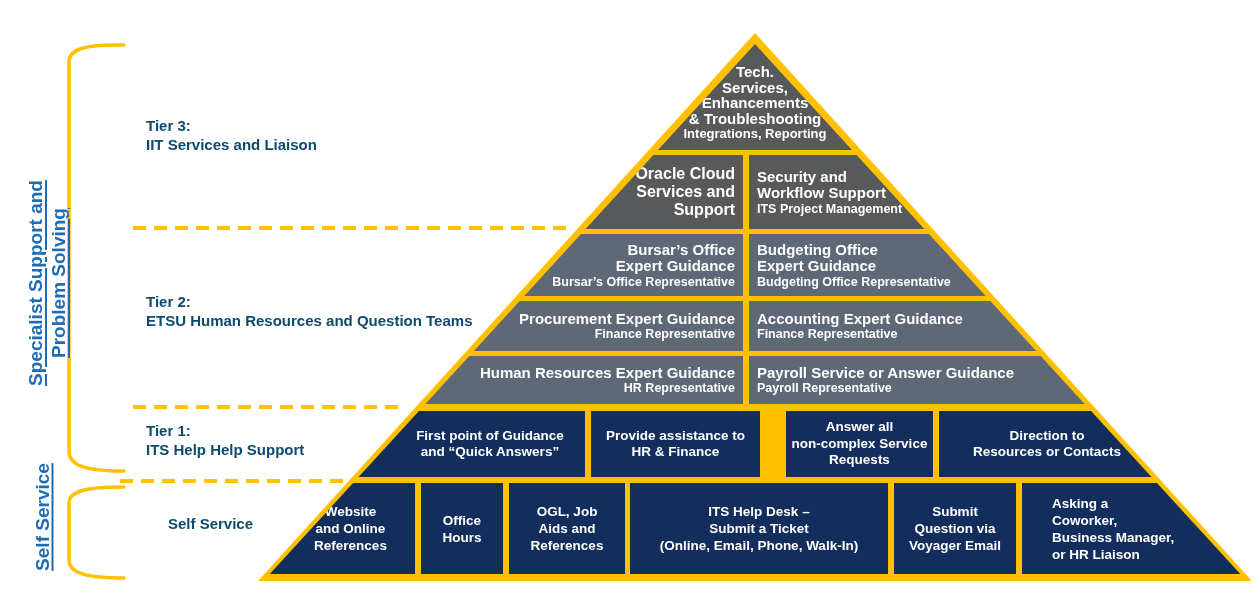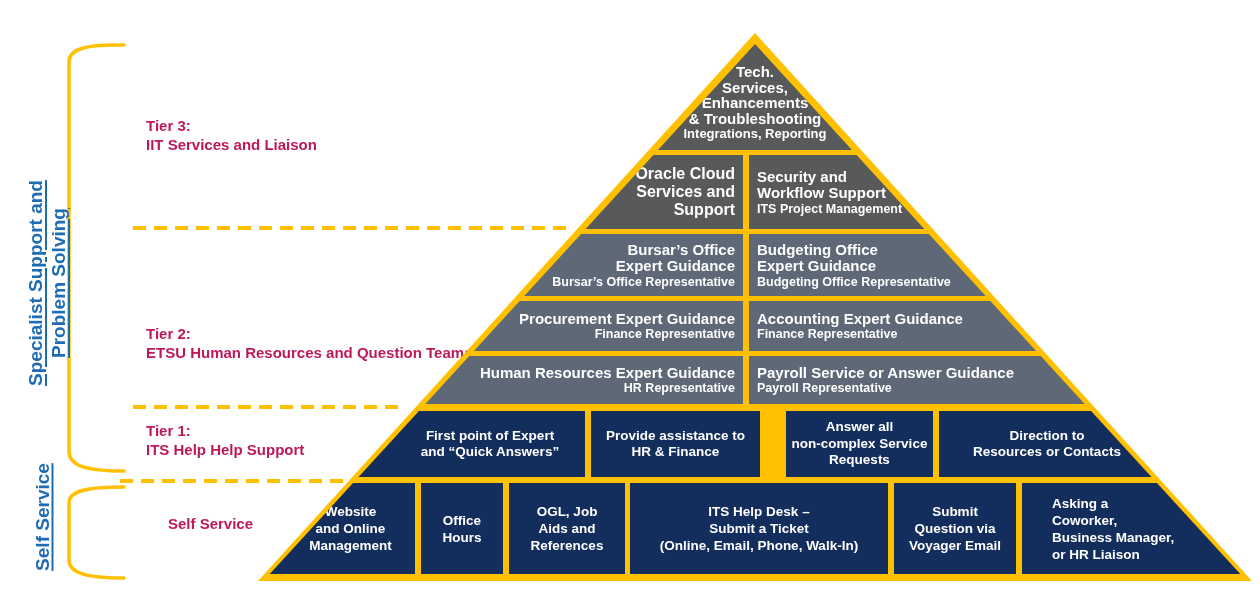--- a/index.html
+++ b/index.html
@@ -4,32 +4,32 @@
 <style>
   * { margin:0; padding:0; box-sizing:border-box; }
   body { background:#ffffff; }
   .stage {
     position:relative; width:1260px; height:594px; background:#ffffff;
     font-family:"Liberation Sans", sans-serif; font-weight:700; overflow:hidden;
   }
   .ml { white-space:pre-line; }
 
   
-  .tier-label { position:absolute; color:#be185d; font-size:15px; line-height:19px; }
+  .tier-label { position:absolute; color:#0c4a6e; font-size:15px; line-height:19px; }
   .rot-label {
     position:absolute; color:#1D6CB4; font-size:19px; line-height:23px;
     text-align:center; transform:translate(-50%,-50%) rotate(-90deg);
     text-decoration:underline; text-decoration-thickness:2px; text-underline-offset:3px;
     white-space:pre-line;
   }
   #rot-top  { left:47px; top:283px; width:260px; }
   #rot-bottom { left:42px; top:517px; width:200px; }
 
   #lbl-tier3 { left:146px; top:116px; }
-  #lbl-tier2 { left:146px; top:292px;margin-top:32px; }
+  #lbl-tier2 { left:146px; top:292px; }
   #lbl-tier1 { left:146px; top:421px; }
   #lbl-self  { left:168px; top:514px; }
 
   
   .bracket-svg { position:absolute; left:0; top:0; width:1260px; height:594px; pointer-events:none; }
   .bracket-svg path { stroke:#FFC000; stroke-width:3.5; fill:none; stroke-linecap:round; }
 
   
   .dash {
     position:absolute; height:4px;
@@ -178,35 +178,35 @@
           <div class="t-title ml">Human Resources Expert Guidance</div>
           <div class="t-sub">HR Representative</div>
         </div>
         <div class="cell bg-slate cell-right">
           <div class="t-title ml">Payroll Service or Answer Guidance</div>
           <div class="t-sub">Payroll Representative</div>
         </div>
       </div>
 
       <div class="row" id="row-t1">
-        <div class="cell bg-navy t1-cell ml" id="t1-c1">First point of Expert
+        <div class="cell bg-navy t1-cell ml" id="t1-c1">First point of Guidance
 and “Quick Answers”</div>
         <div class="cell bg-navy t1-cell ml" id="t1-c2">Provide assistance to
 HR &amp; Finance</div>
         <div class="cell bg-navy t1-cell ml" id="t1-c4">Direction to
 Resources or Contacts</div>
         <div class="cell bg-navy t1-cell ml" id="t1-c3">Answer all
 non-complex Service
 Requests</div>
       </div>
 
       <div class="row" id="row-ss">
         <div class="cell bg-navy ss-cell ml" id="ss-c1">Website
 and Online
-Management</div>
+References</div>
         <div class="cell bg-navy ss-cell ml" id="ss-c2">Office
 Hours</div>
         <div class="cell bg-navy ss-cell ml" id="ss-c3">OGL, Job
 Aids and
 References</div>
         <div class="cell bg-navy ss-cell ml" id="ss-c5">Submit
 Question via
 Voyager Email</div>
         <div class="cell bg-navy ss-cell ml" id="ss-c4">ITS Help Desk –
 Submit a Ticket

